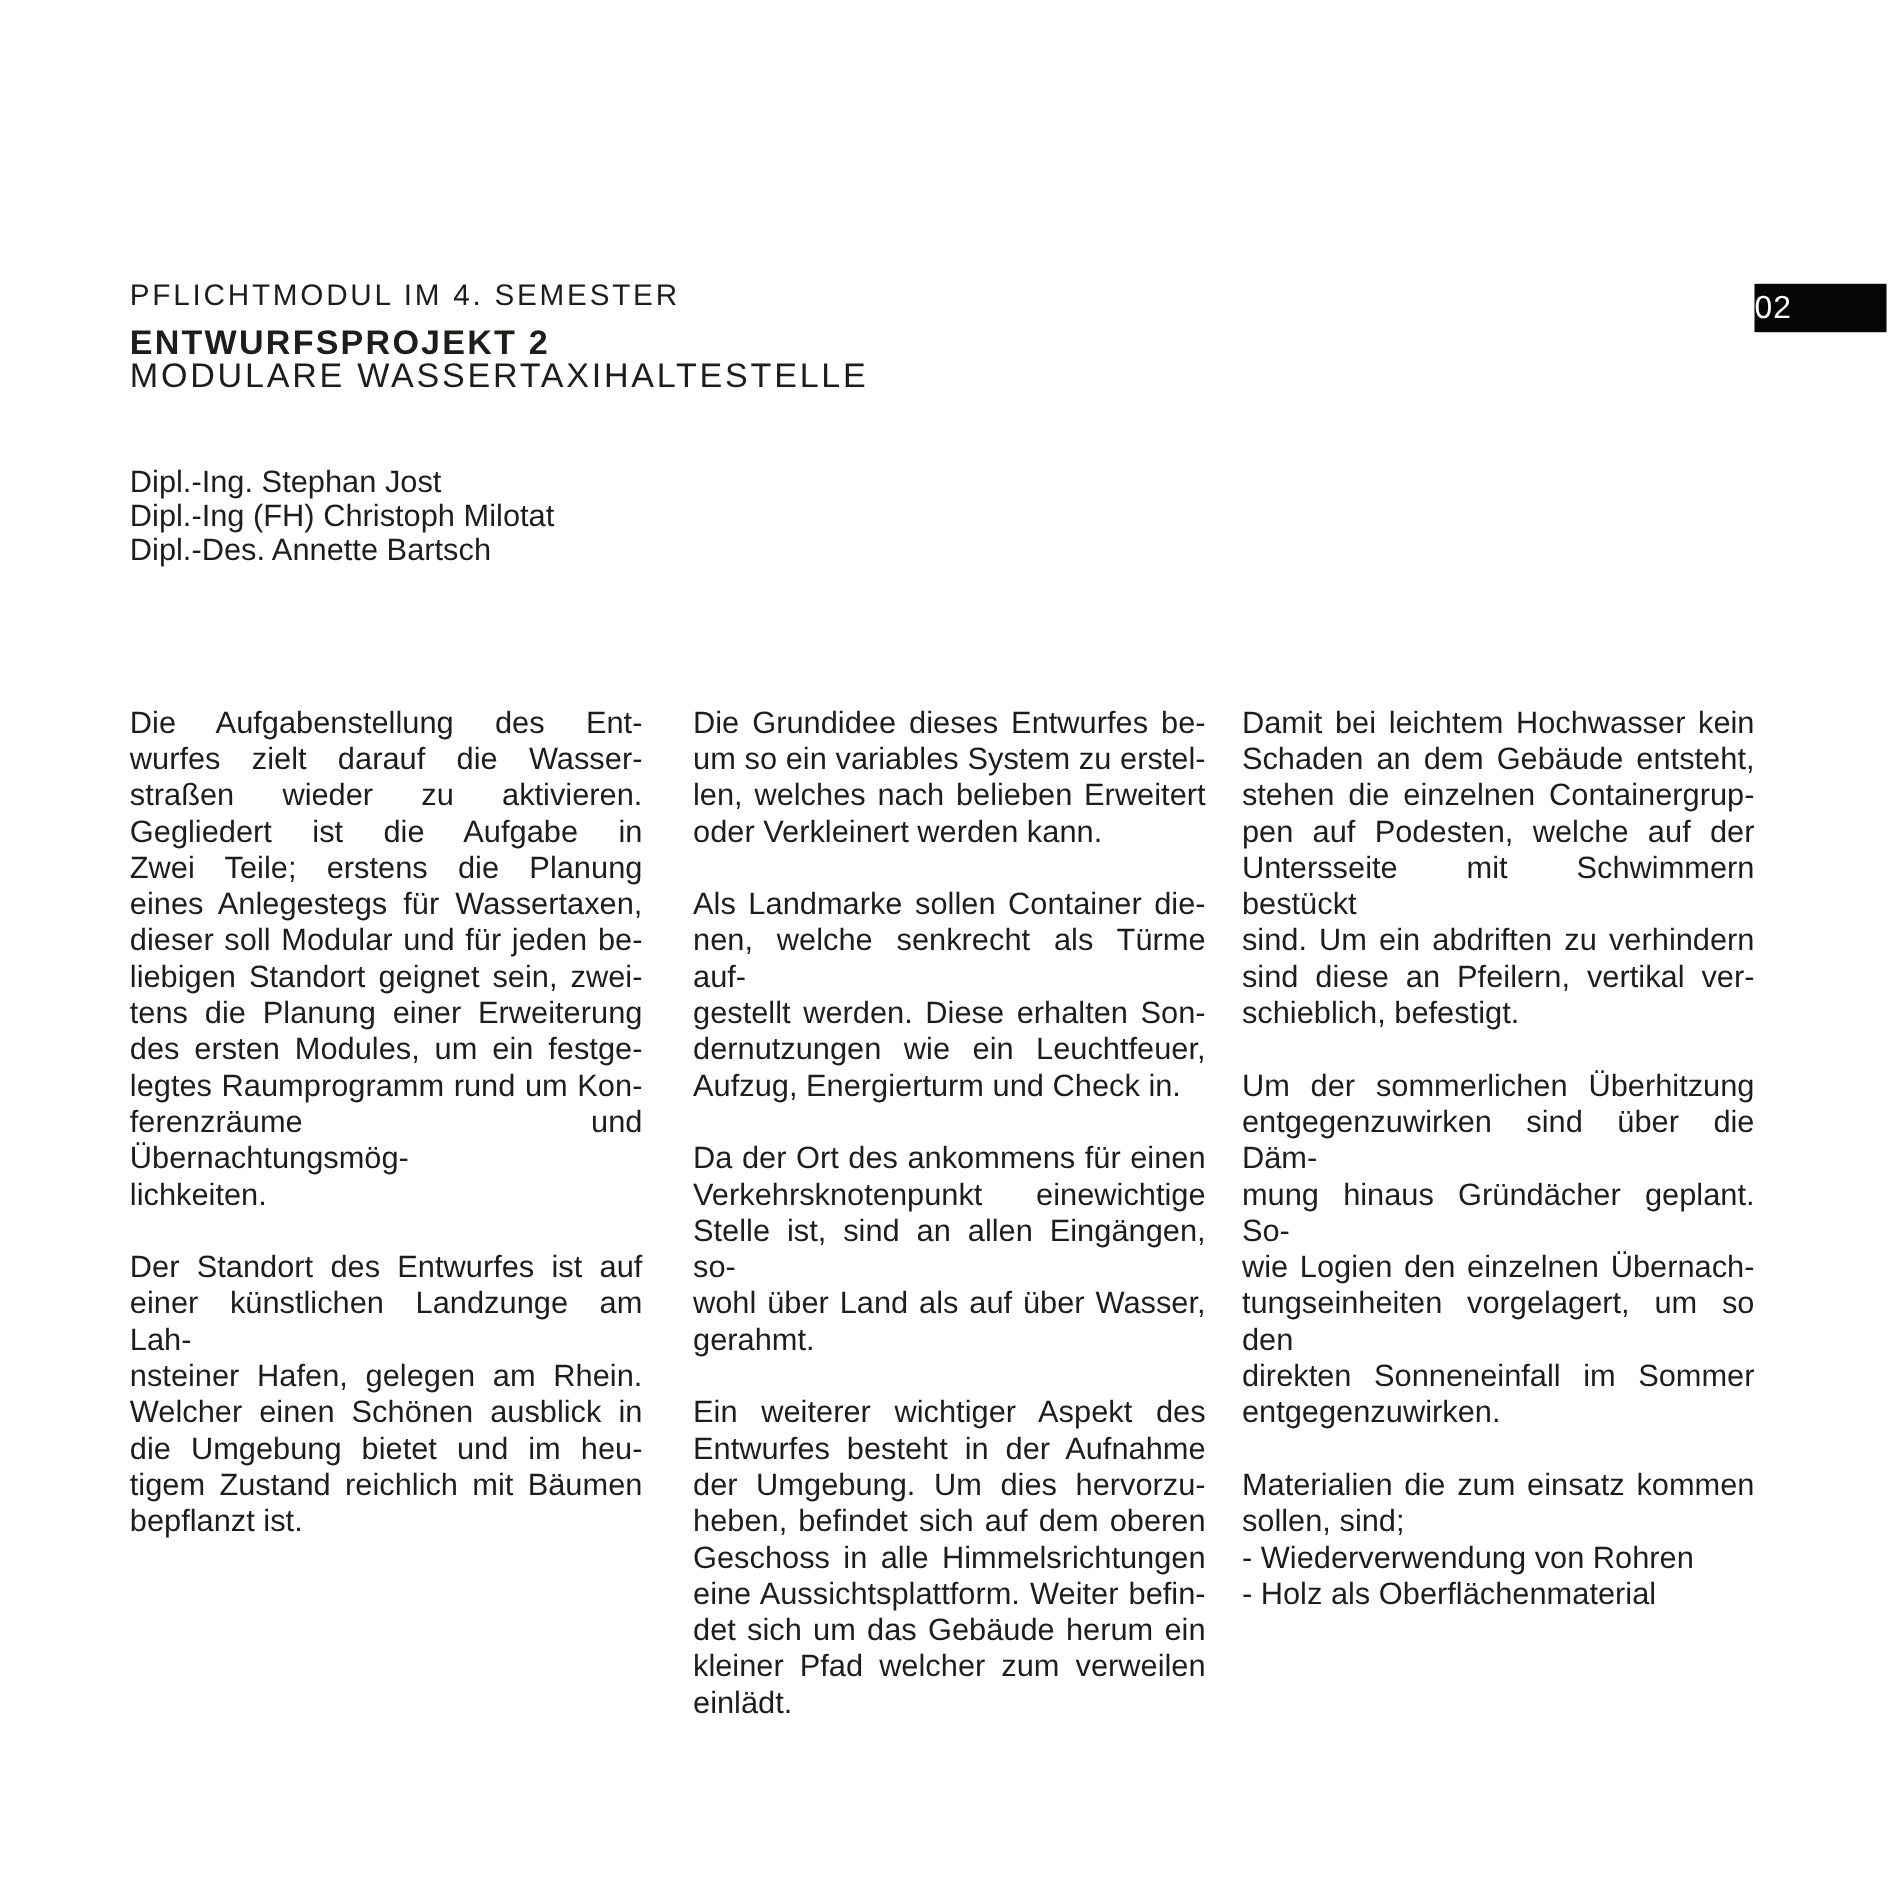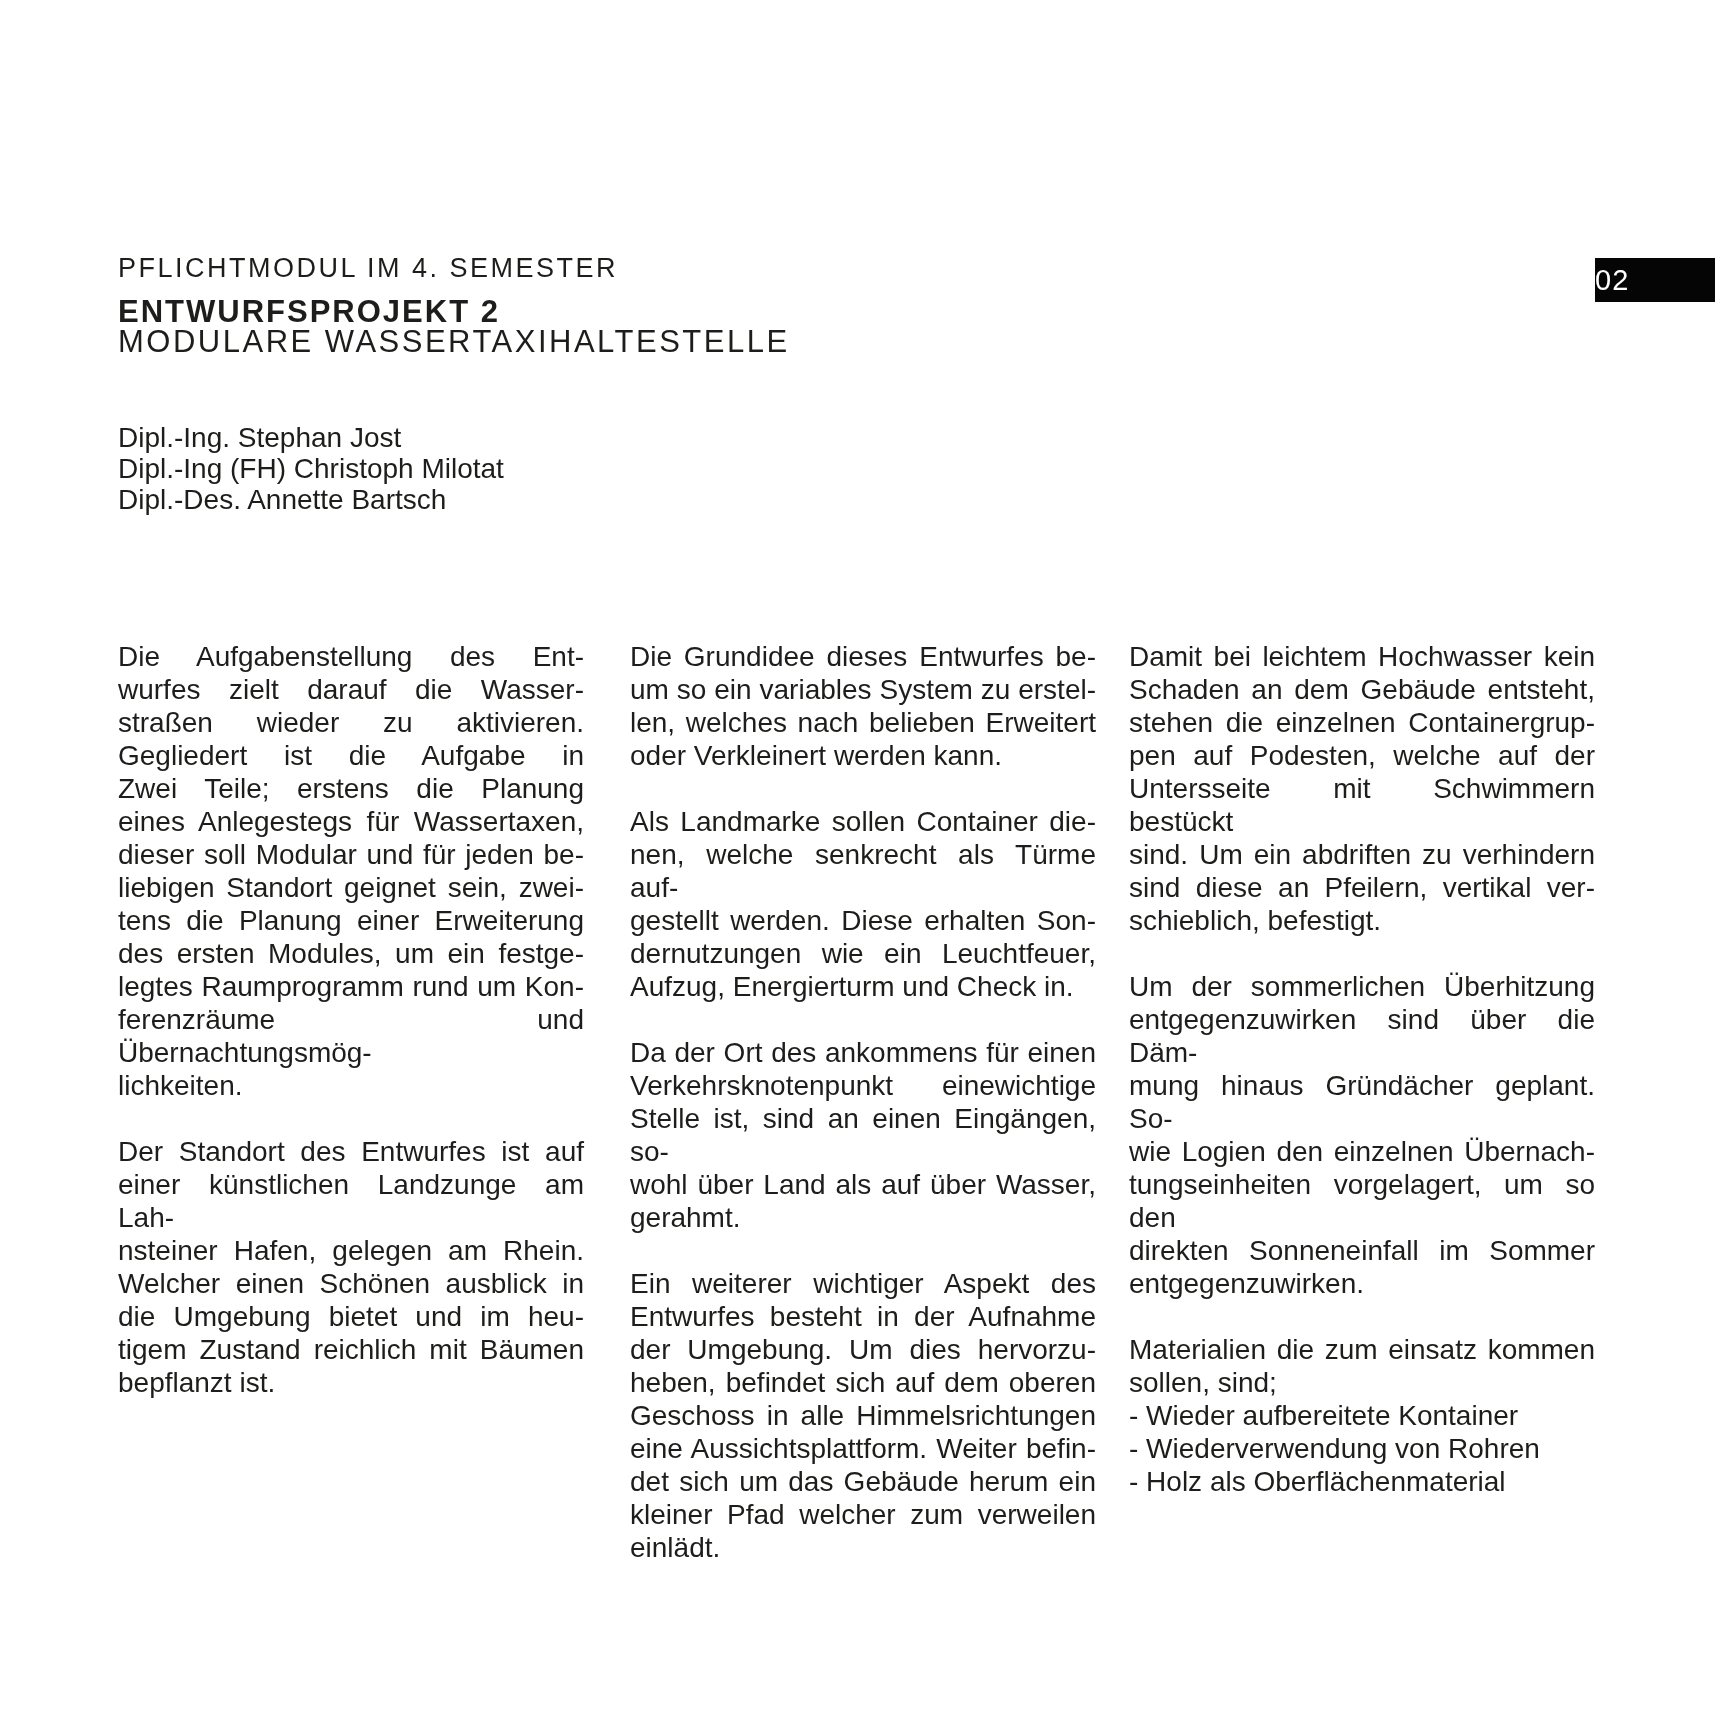--- a/index.html
+++ b/index.html
@@ -124,21 +124,21 @@
       <div class="para">
         <div class="ln">Als Landmarke sollen Container die-</div>
         <div class="ln">nen, welche senkrecht als Türme auf-</div>
         <div class="ln">gestellt werden. Diese erhalten Son-</div>
         <div class="ln">dernutzungen wie ein Leuchtfeuer,</div>
         <div class="ln no-j">Aufzug, Energierturm und Check in.</div>
       </div>
       <div class="para">
         <div class="ln">Da der Ort des ankommens für einen</div>
         <div class="ln">Verkehrsknotenpunkt einewichtige</div>
-        <div class="ln">Stelle ist, sind an einen Eingängen, so-</div>
+        <div class="ln">Stelle ist, sind an allen Eingängen, so-</div>
         <div class="ln">wohl über Land als auf über Wasser,</div>
         <div class="ln no-j">gerahmt.</div>
       </div>
       <div class="para">
         <div class="ln">Ein weiterer wichtiger Aspekt des</div>
         <div class="ln">Entwurfes besteht in der Aufnahme</div>
         <div class="ln">der Umgebung. Um dies hervorzu-</div>
         <div class="ln">heben, befindet sich auf dem oberen</div>
         <div class="ln">Geschoss in alle Himmelsrichtungen</div>
         <div class="ln">eine Aussichtsplattform. Weiter befin-</div>
@@ -163,18 +163,17 @@
         <div class="ln">entgegenzuwirken sind über die Däm-</div>
         <div class="ln">mung hinaus Gründächer geplant. So-</div>
         <div class="ln">wie Logien den einzelnen Übernach-</div>
         <div class="ln">tungseinheiten vorgelagert, um so den</div>
         <div class="ln">direkten Sonneneinfall im Sommer</div>
         <div class="ln no-j">entgegenzuwirken.</div>
       </div>
       <div class="para">
         <div class="ln">Materialien die zum einsatz kommen</div>
         <div class="ln no-j">sollen, sind;</div>
-        <div class="ln no-j">- Wieder aufbereitete Kontainer</div>
         <div class="ln no-j">- Wiederverwendung von Rohren</div>
         <div class="ln no-j">- Holz als Oberflächenmaterial</div>
       </div>
     </div>
 </div>
 
 </body></html>

